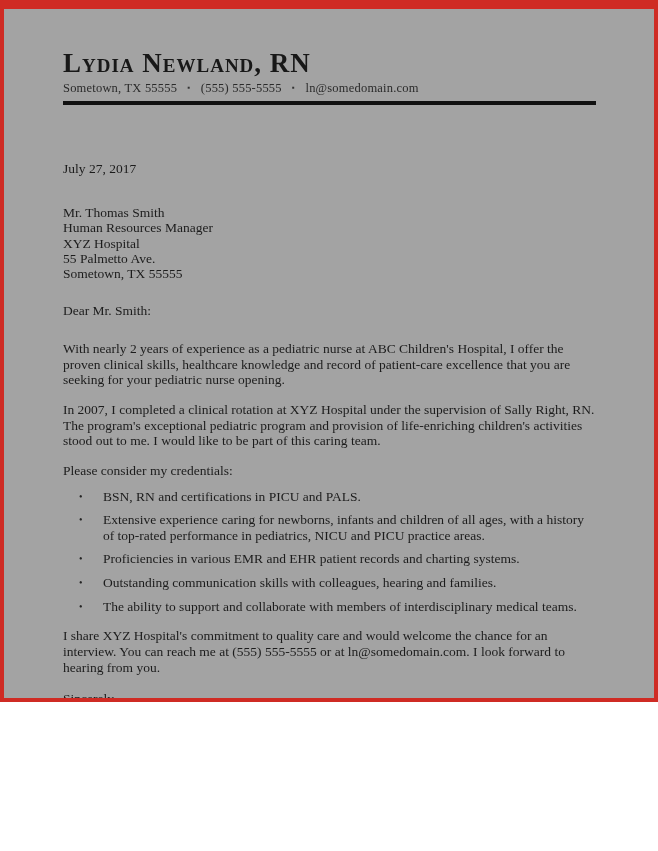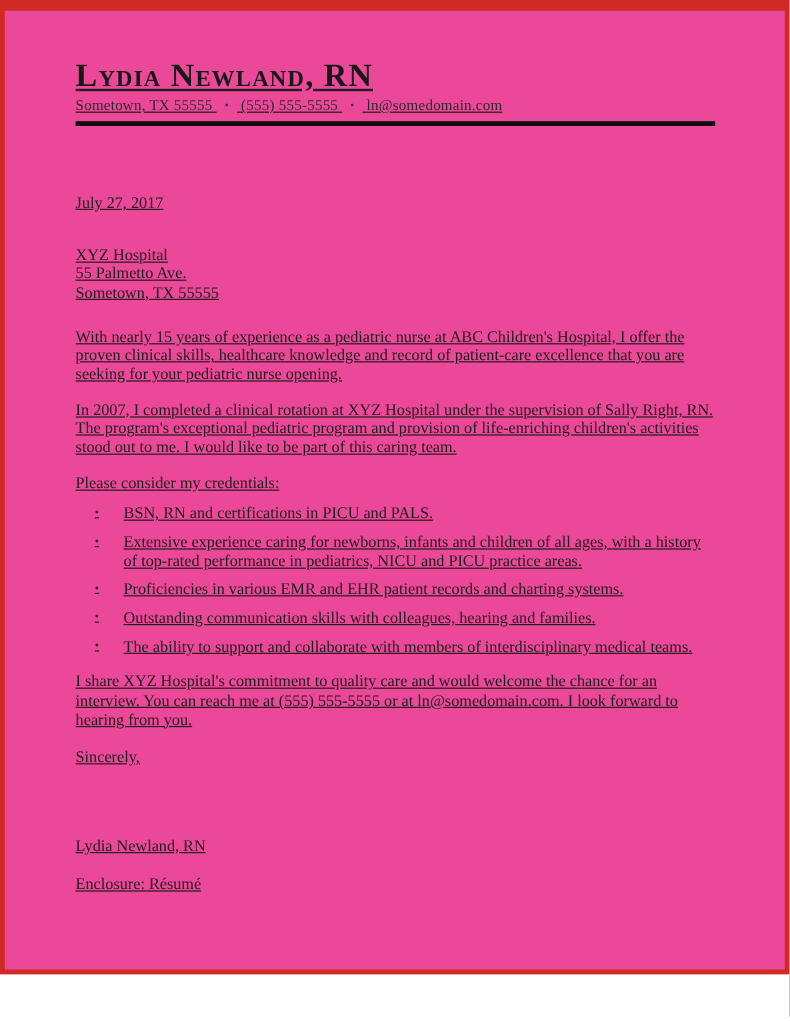--- a/index.html
+++ b/index.html
@@ -9,28 +9,27 @@
     background: #ffffff;
   }
 
   body {
     font-family: "Liberation Serif", "DejaVu Serif", serif;
     color: #1f1f1f;
   }
 
   .page {
     width: 658px;
-    height: 812px;
-    background: #ec4899;
+    height: 702px;
+    background: #a3a3a3;
     border-top: 9px solid #cf2b24;
     border-left: 4px solid #cf2b24;
     border-right: 4px solid #cf2b24;
     border-bottom: 4px solid #cf2b24;
     overflow: hidden;
-    text-decoration: underline;
   }
 
   .inner {
     padding: 40px 58px 0 59px; 
   }
 
   
   .header { margin-bottom: 0; }
 
   .name {
@@ -135,28 +134,31 @@
       </div>
 
       <div class="rule"></div>
     </div>
 
     <div class="letter">
 
       <div class="date-line">July 27, 2017</div>
 
       <div class="recipient-block">
+        <div class="recipient-line">Mr. Thomas Smith</div>
+        <div class="recipient-line">Human Resources Manager</div>
         <div class="recipient-line">XYZ Hospital</div>
         <div class="recipient-line">55 Palmetto Ave.</div>
         <div class="recipient-line">Sometown, TX 55555</div>
       </div>
 
 
+      <div class="salutation">Dear Mr. Smith:</div>
 
-      <p class="para">With nearly 15 years of experience as a pediatric nurse at ABC Children's Hospital, I offer the proven clinical skills,  healthcare knowledge and record of patient-care excellence that you are seeking for your pediatric nurse opening.</p>
+      <p class="para">With nearly 2 years of experience as a pediatric nurse at ABC Children's Hospital, I offer the proven clinical skills,  healthcare knowledge and record of patient-care excellence that you are seeking for your pediatric nurse opening.</p>
 
       <p class="para">In 2007, I completed a clinical rotation at XYZ Hospital under the supervision of Sally Right, RN. The program's exceptional pediatric program and provision of life-enriching children's activities stood out to me. I would like to be part of this caring team.</p>
 
       <div class="credentials-intro">Please consider my credentials:</div>
 
       <ul class="bullets">
         <li>
           <span class="bullet-marker">•</span>
           <span class="bullet-text">BSN, RN and certifications in PICU and PALS.</span>
         </li>

